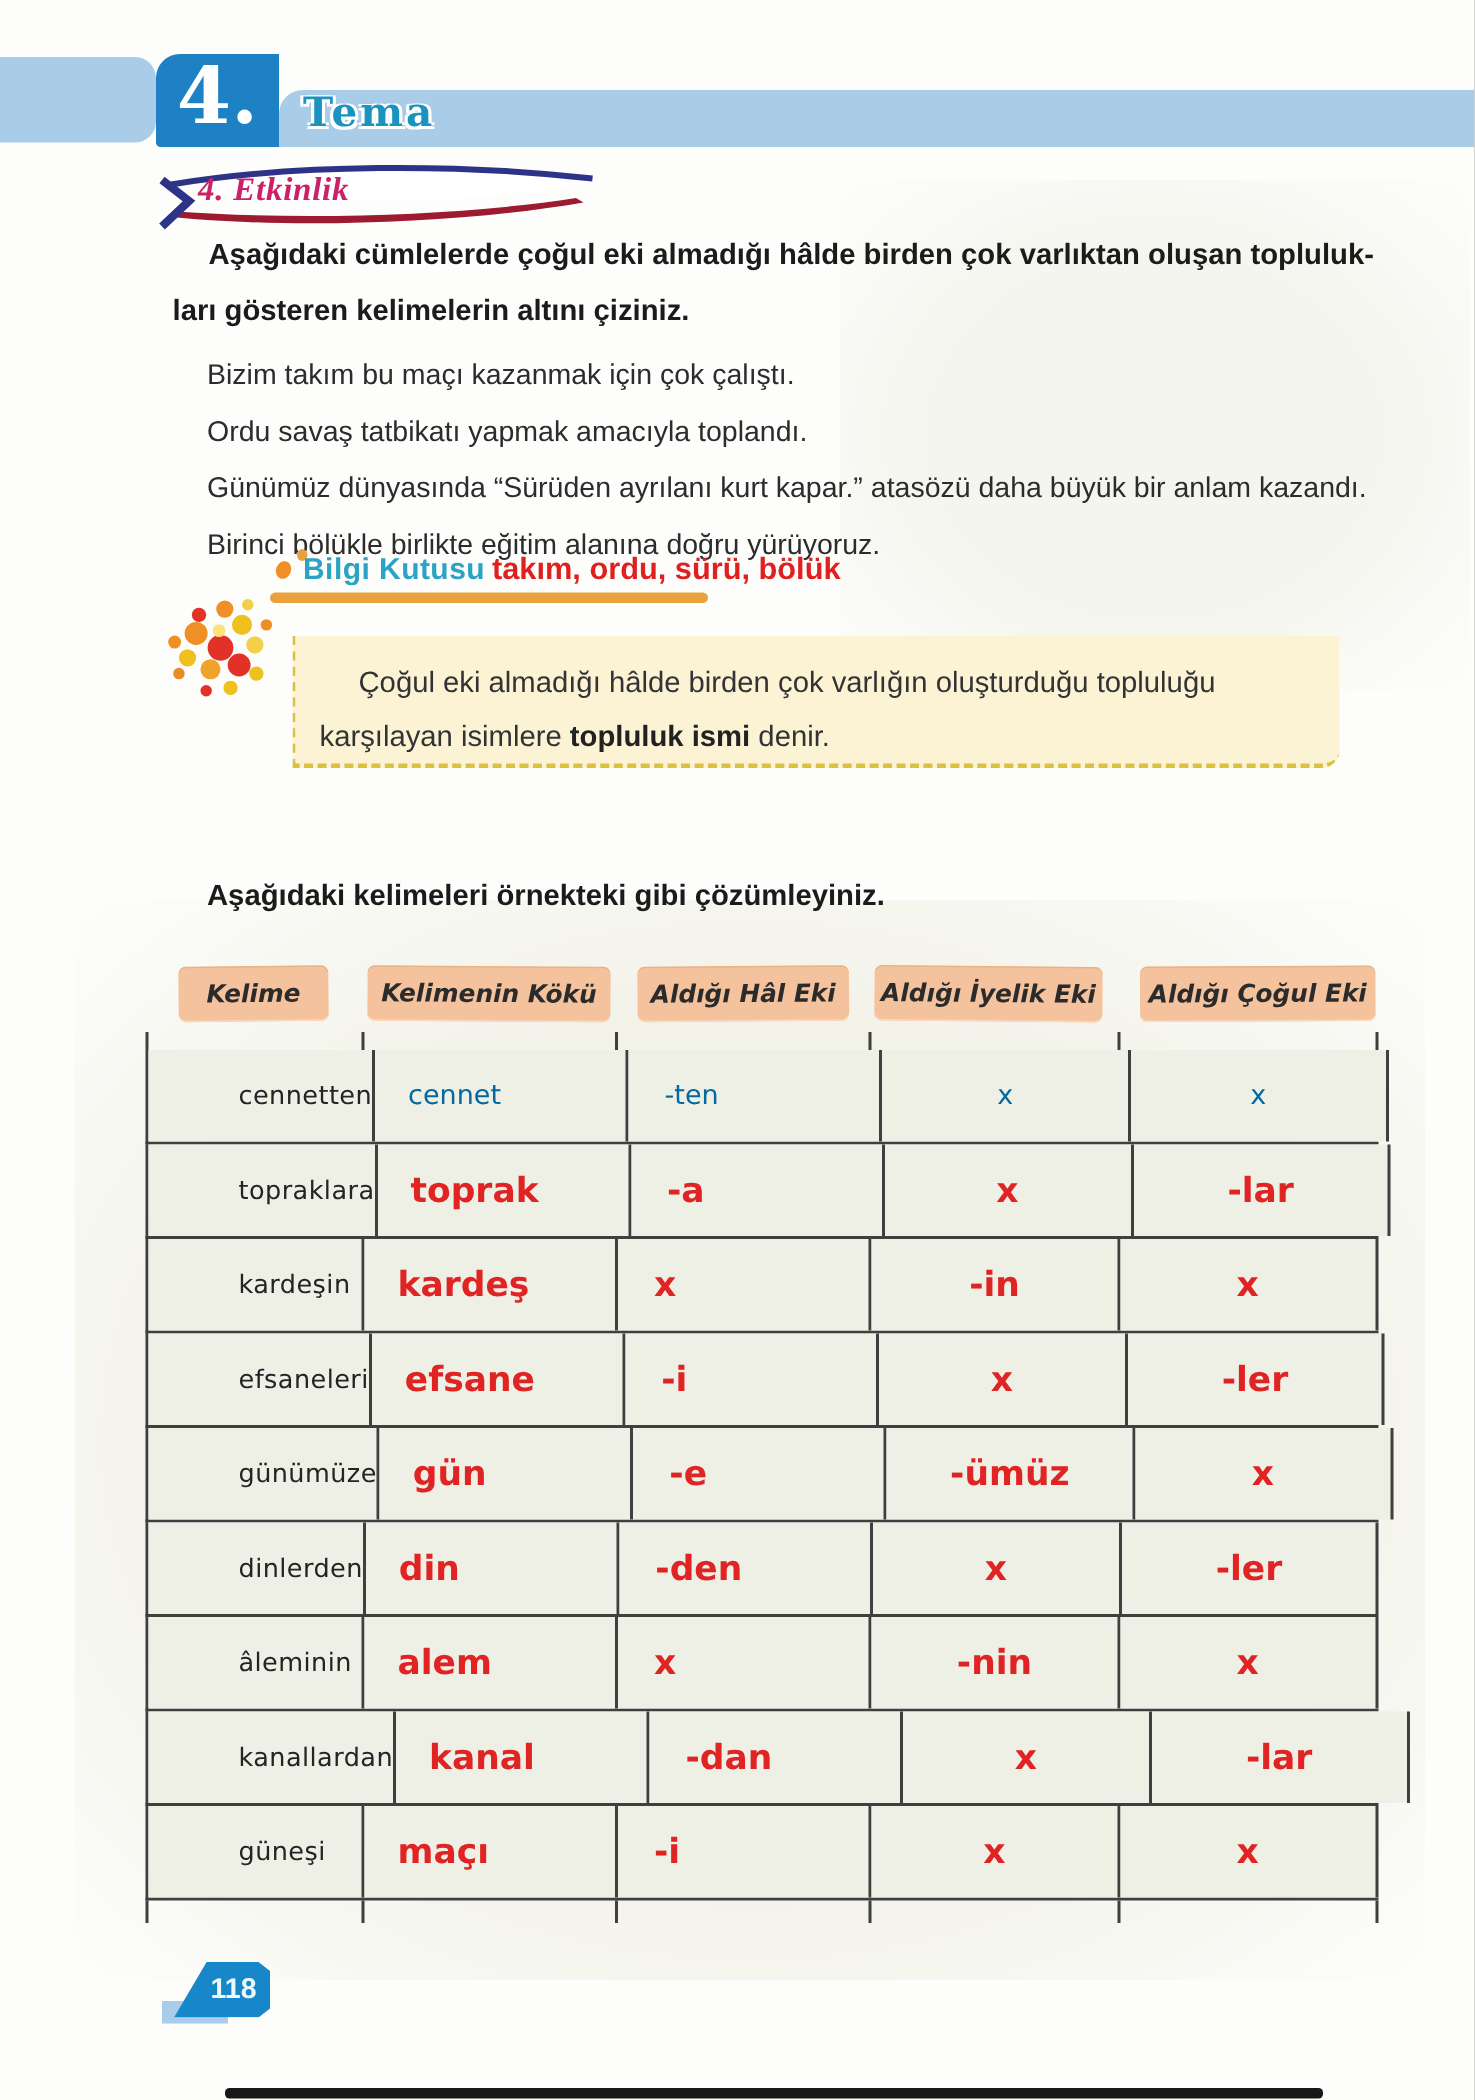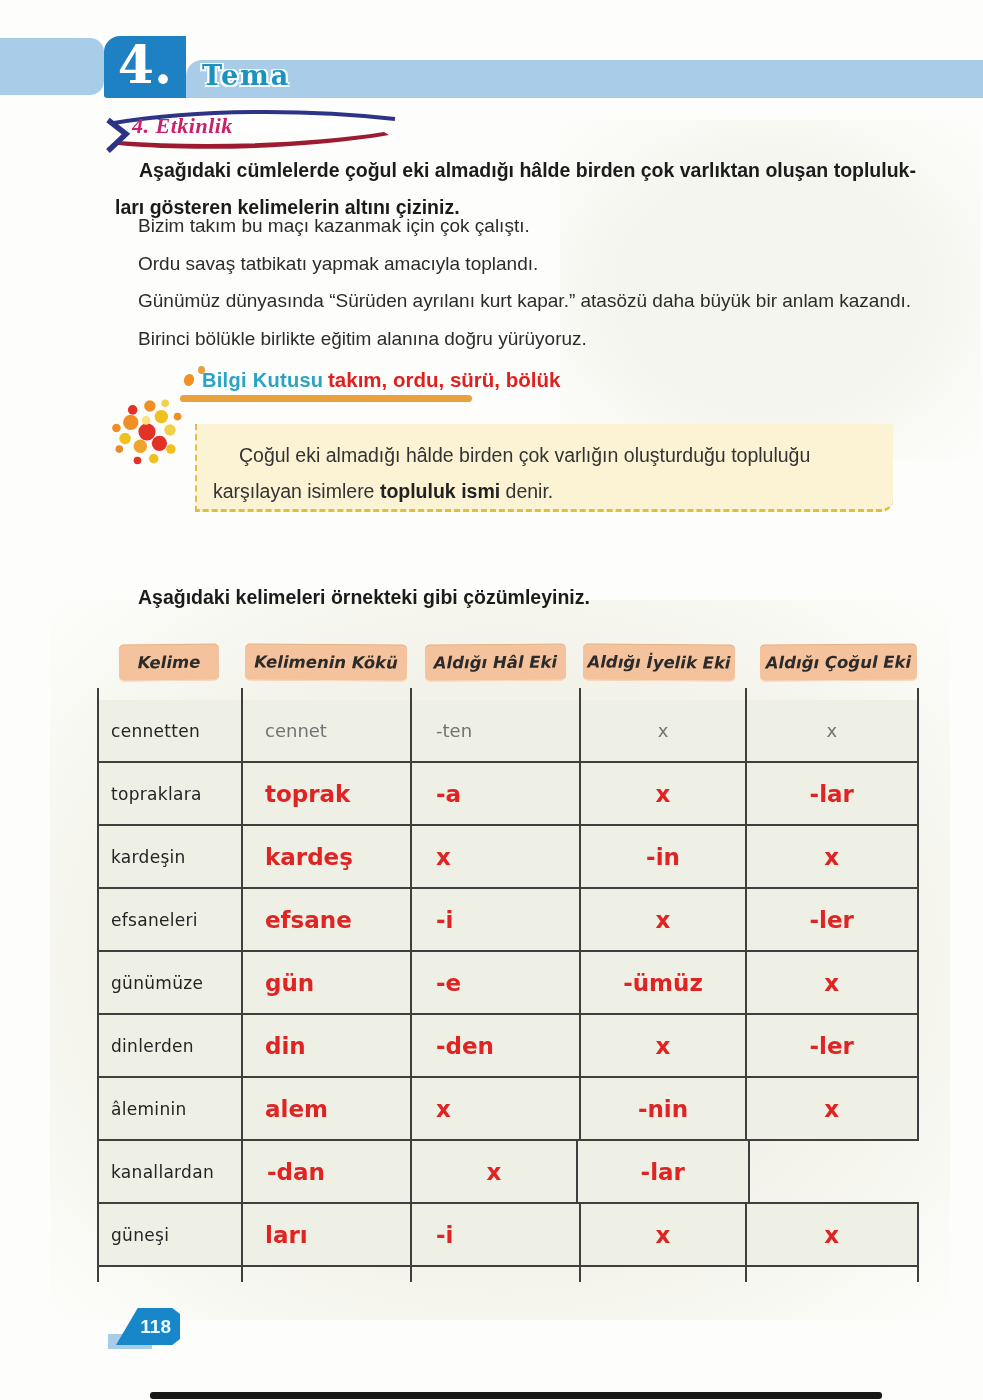--- a/index.html
+++ b/index.html
@@ -29,21 +29,21 @@
 
   
   .act-banner{position:absolute;width:300px;height:48px;z-index:3;}
   .act-banner svg{position:absolute;left:0;top:0;}
   .act-banner .act-label{position:absolute;left:30px;top:7px;font-family:"Liberation Serif",serif;
     font-style:italic;font-weight:bold;font-size:22px;color:var(--activity-pink);letter-spacing:.5px;}
 
   
   .instr{position:absolute;left:115px;top:152px;width:810px;font-weight:bold;font-size:19.5px;color:#1b1b1b;line-height:37px;z-index:3;}
   .instr .l1{padding-left:24px;}
-  .sentences{position:absolute;left:138px;top:207px;width:800px;font-size:19px;color:#2c2c2c;line-height:37.5px;z-index:3;}
+  .sentences{position:absolute;left:138px;top:232px;width:800px;font-size:19px;color:#2c2c2c;line-height:37.5px;z-index:3;}
 
   
   .infobox{position:absolute;left:110px;top:366px;width:785px;height:128px;z-index:3;}
   .infobox .ball{position:absolute;left:-6px;top:20px;}
   .infobox .dot-a{position:absolute;left:74px;top:8px;width:10px;height:12px;border-radius:50%;background:#ef8f26;transform:rotate(20deg);}
   .infobox .dot-b{position:absolute;left:88px;top:0;width:7px;height:8px;border-radius:50%;background:#e8a13d;}
   .infobox .ib-title{position:absolute;left:92px;top:3px;color:var(--info-teal);font-weight:bold;font-size:20px;letter-spacing:.3px;}
   .infobox .ib-bar{position:absolute;left:70px;top:29px;width:292px;height:7px;background:var(--info-orange);border-radius:4px;}
   .infobox .ib-keywords{position:absolute;left:218px;top:2px;color:var(--keyword-red);font-weight:bold;font-size:20.5px;}
   .infobox .ib-body{position:absolute;left:85px;top:38px;width:698px;height:88px;background:#fbf3d4;
@@ -71,22 +71,22 @@
   .t-row{display:flex;height:63px;border-left:2.5px solid var(--grid-line);border-bottom:2.5px solid var(--grid-line);}
   .t-row.stub{height:12px;border-bottom:none;}
   .t-row.stub-b{height:15px;border-bottom:none;}
   .t-cell{border-right:2.5px solid var(--grid-line);background:var(--cell-bg);display:flex;align-items:center;}
   .stub .t-cell,.stub-b .t-cell{background:transparent;}
   .c0{flex:0 0 144px;padding-left:12px;}
   .c1{flex:0 0 169px;padding-left:22px;}
   .c2{flex:0 0 169px;padding-left:24px;}
   .c3{flex:0 0 166px;justify-content:center;}
   .c4{flex:0 0 171.5px;justify-content:center;border-right:2.5px solid var(--grid-line);}
-  .word-text{font-family:"DejaVu Sans",sans-serif;font-size:17px;color:#242424;letter-spacing:.3px;}
-  .example .val-text{font-family:"DejaVu Sans",sans-serif;font-size:18px;color:#737373;}
+  .word-text{font-family:"DejaVu Sans",sans-serif;font-size:17px;color:#242424;letter-spacing:.3px;margin-left:48px;}
+  .example .val-text{font-family:"DejaVu Sans",sans-serif;font-size:18px;color:#0369a1;}
   .answer .val-text{font-family:"DejaVu Sans",sans-serif;font-size:23px;font-weight:bold;color:var(--answer-red);}
 
   
   .page-badge-shadow{position:absolute;left:108px;top:1334px;width:44px;height:15px;background:#a9cce8;z-index:2;}
   .page-badge{position:absolute;left:116px;top:1308px;width:64px;height:37px;background:#1787c9;z-index:3;
     clip-path:polygon(34% 0,88% 0,100% 16%,100% 84%,88% 100%,0 100%);
     display:flex;align-items:center;justify-content:flex-end;padding-right:9px;}
   .page-badge span{color:#eef9ff;font-size:19px;font-weight:bold;}
   .bottom-bar{position:absolute;left:150px;top:1392px;width:732px;height:7px;background:#181818;border-radius:3px;z-index:3;}
 </style>
@@ -293,36 +293,39 @@
               <span class="val-text">-nin</span>
             </div>
             <div class="t-cell c4">
               <span class="val-text">x</span>
             </div>
           </div>
           <div class="t-row answer">
             <div class="t-cell c0">
               <span class="word-text">kanallardan</span>
             </div>
+            <div class="t-cell c1">
+              <span class="val-text">kanal</span>
+            </div>
             <div class="t-cell c2">
               <span class="val-text">-dan</span>
             </div>
             <div class="t-cell c3">
               <span class="val-text">x</span>
             </div>
             <div class="t-cell c4">
               <span class="val-text">-lar</span>
             </div>
           </div>
           <div class="t-row answer">
             <div class="t-cell c0">
               <span class="word-text">güneşi</span>
             </div>
             <div class="t-cell c1">
-              <span class="val-text">ları</span>
+              <span class="val-text">maçı</span>
             </div>
             <div class="t-cell c2">
               <span class="val-text">-i</span>
             </div>
             <div class="t-cell c3">
               <span class="val-text">x</span>
             </div>
             <div class="t-cell c4">
               <span class="val-text">x</span>
             </div>

